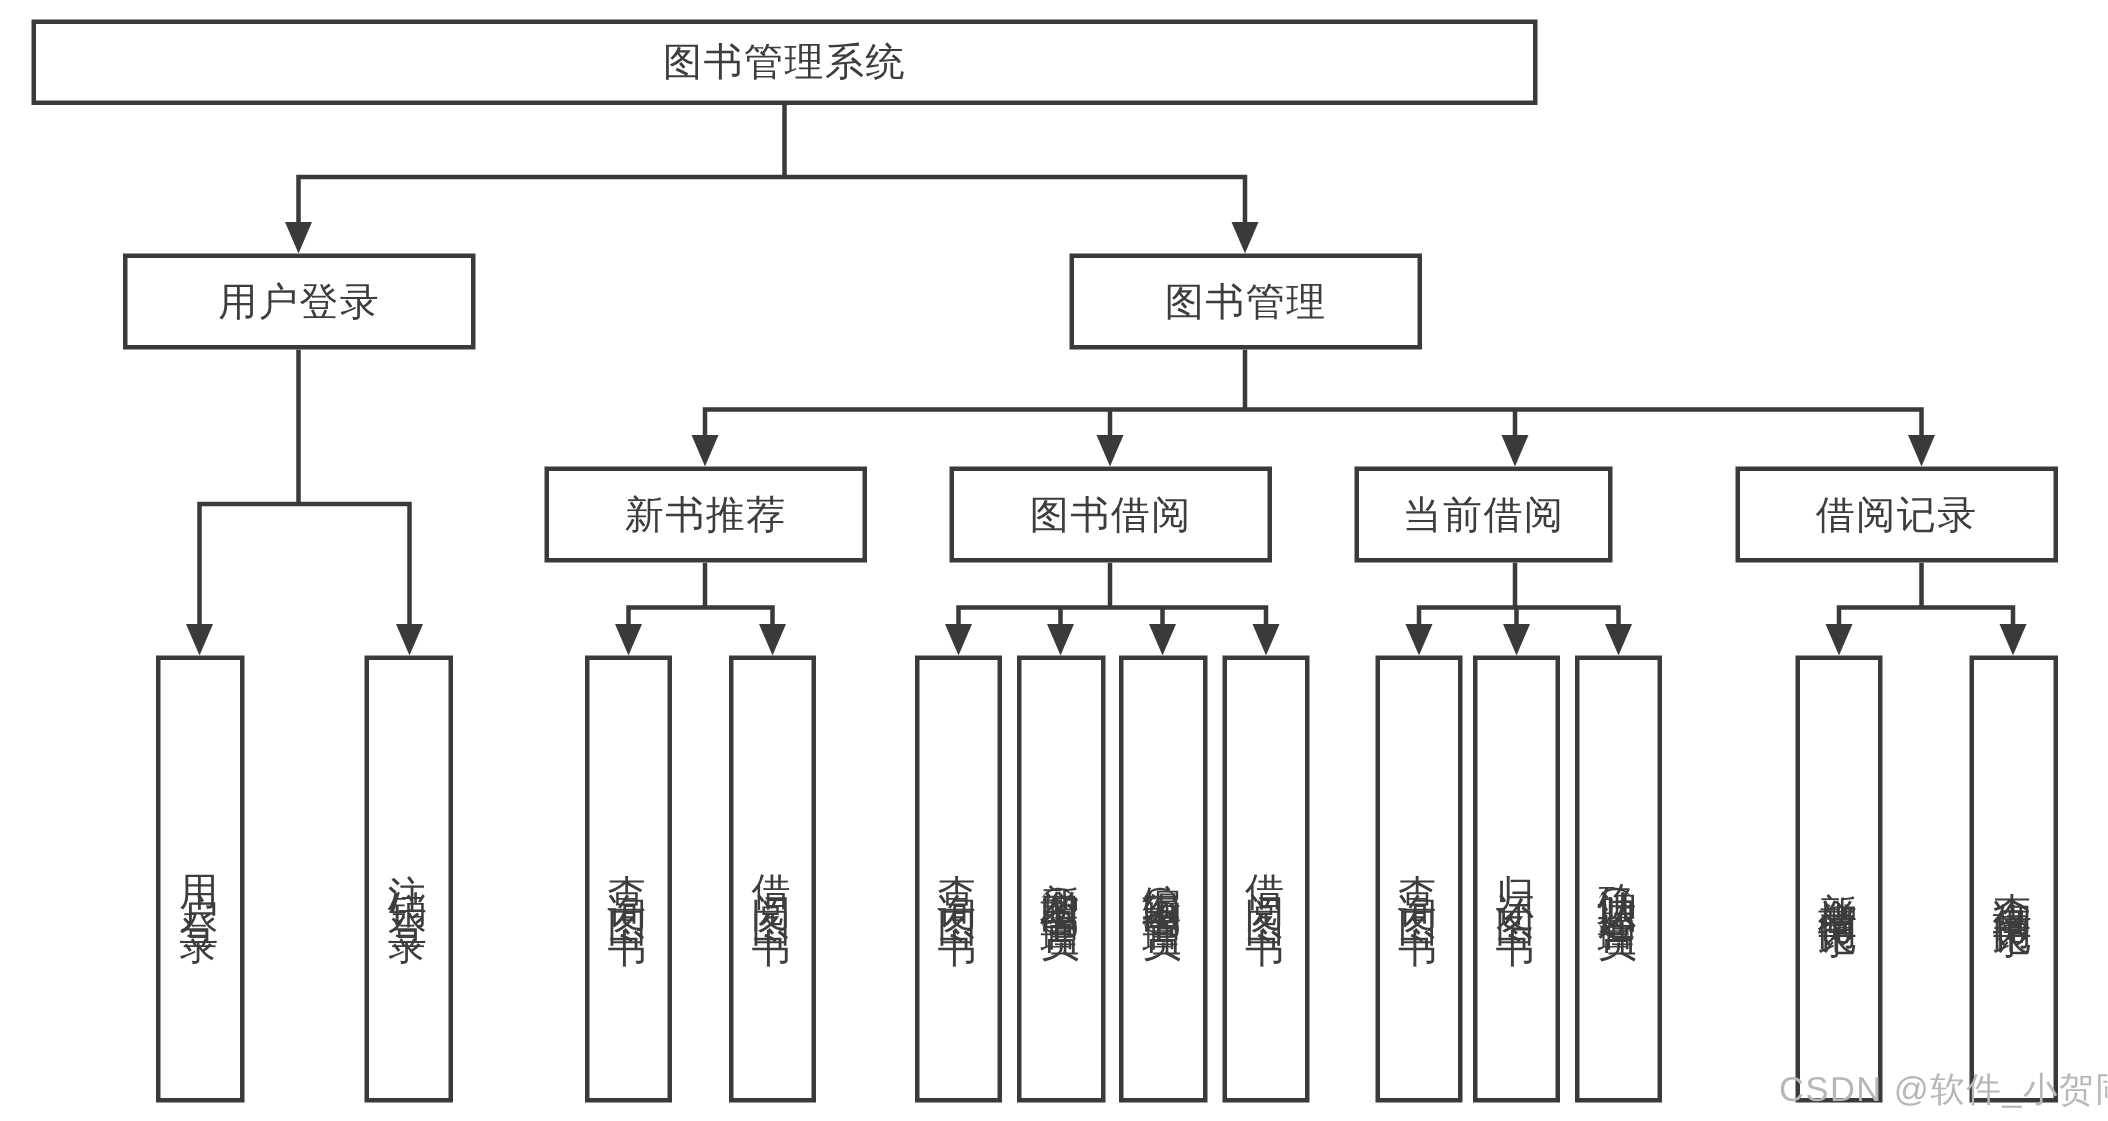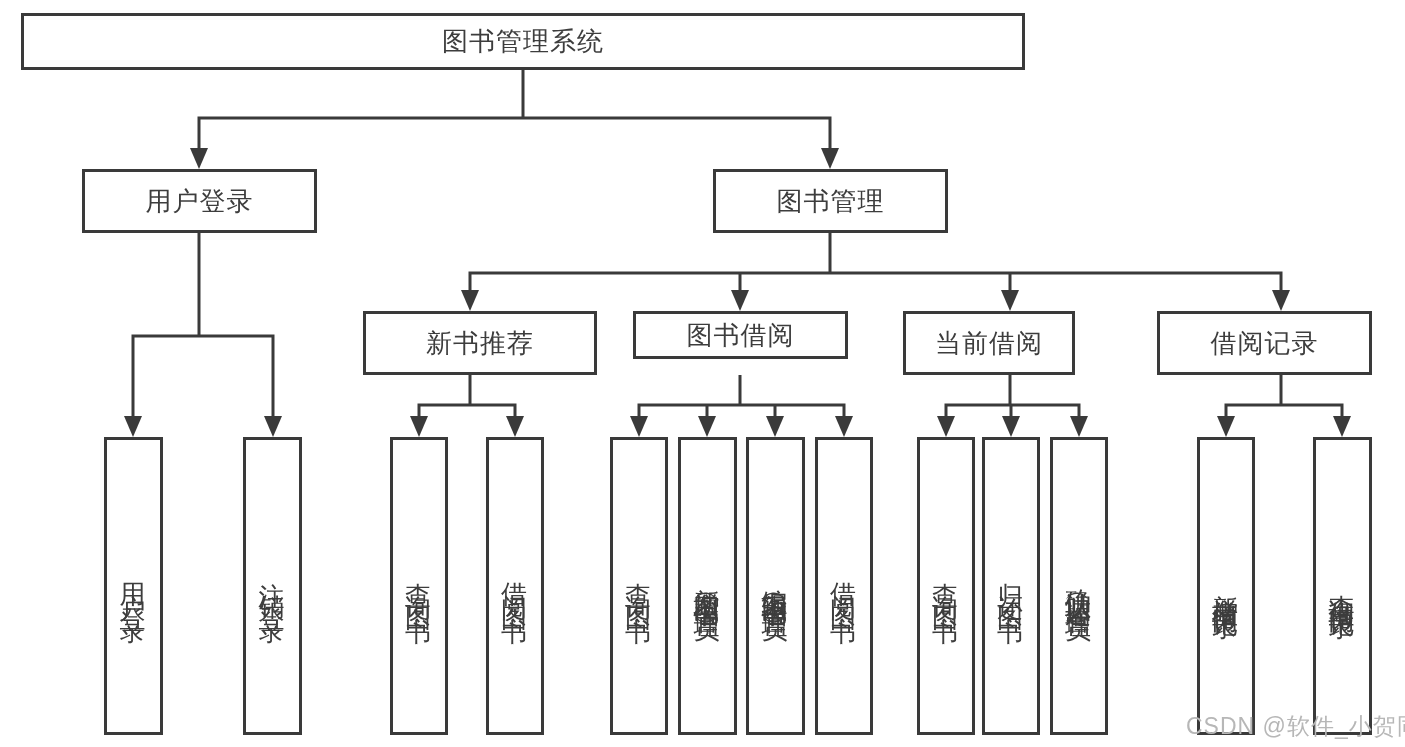--- a/index.html
+++ b/index.html
@@ -113,24 +113,24 @@
     <span>图书管理系统</span>
   </div>
 
   <div class="box hbox" style="left:82px;top:169px;width:235px;height:64px">
     <span>用户登录</span>
   </div>
   <div class="box hbox" style="left:713px;top:169px;width:235px;height:64px">
     <span>图书管理</span>
   </div>
 
-  <div class="box hbox" style="left:363px;top:311px;width:234px;height:64px">
+  <div class="box hbox" style="left:363px;top:311px;width:215px;height:64px">
     <span>新书推荐</span>
   </div>
-  <div class="box hbox" style="left:633px;top:311px;width:215px;height:48px">
+  <div class="box hbox" style="left:633px;top:311px;width:215px;height:64px">
     <span>图书借阅</span>
   </div>
   <div class="box hbox" style="left:903px;top:311px;width:172px;height:64px">
     <span>当前借阅</span>
   </div>
   <div class="box hbox" style="left:1157px;top:311px;width:215px;height:64px">
     <span>借阅记录</span>
   </div>
 
   <div class="box leaf" style="left:104px;top:437px;width:59px;height:298px">

